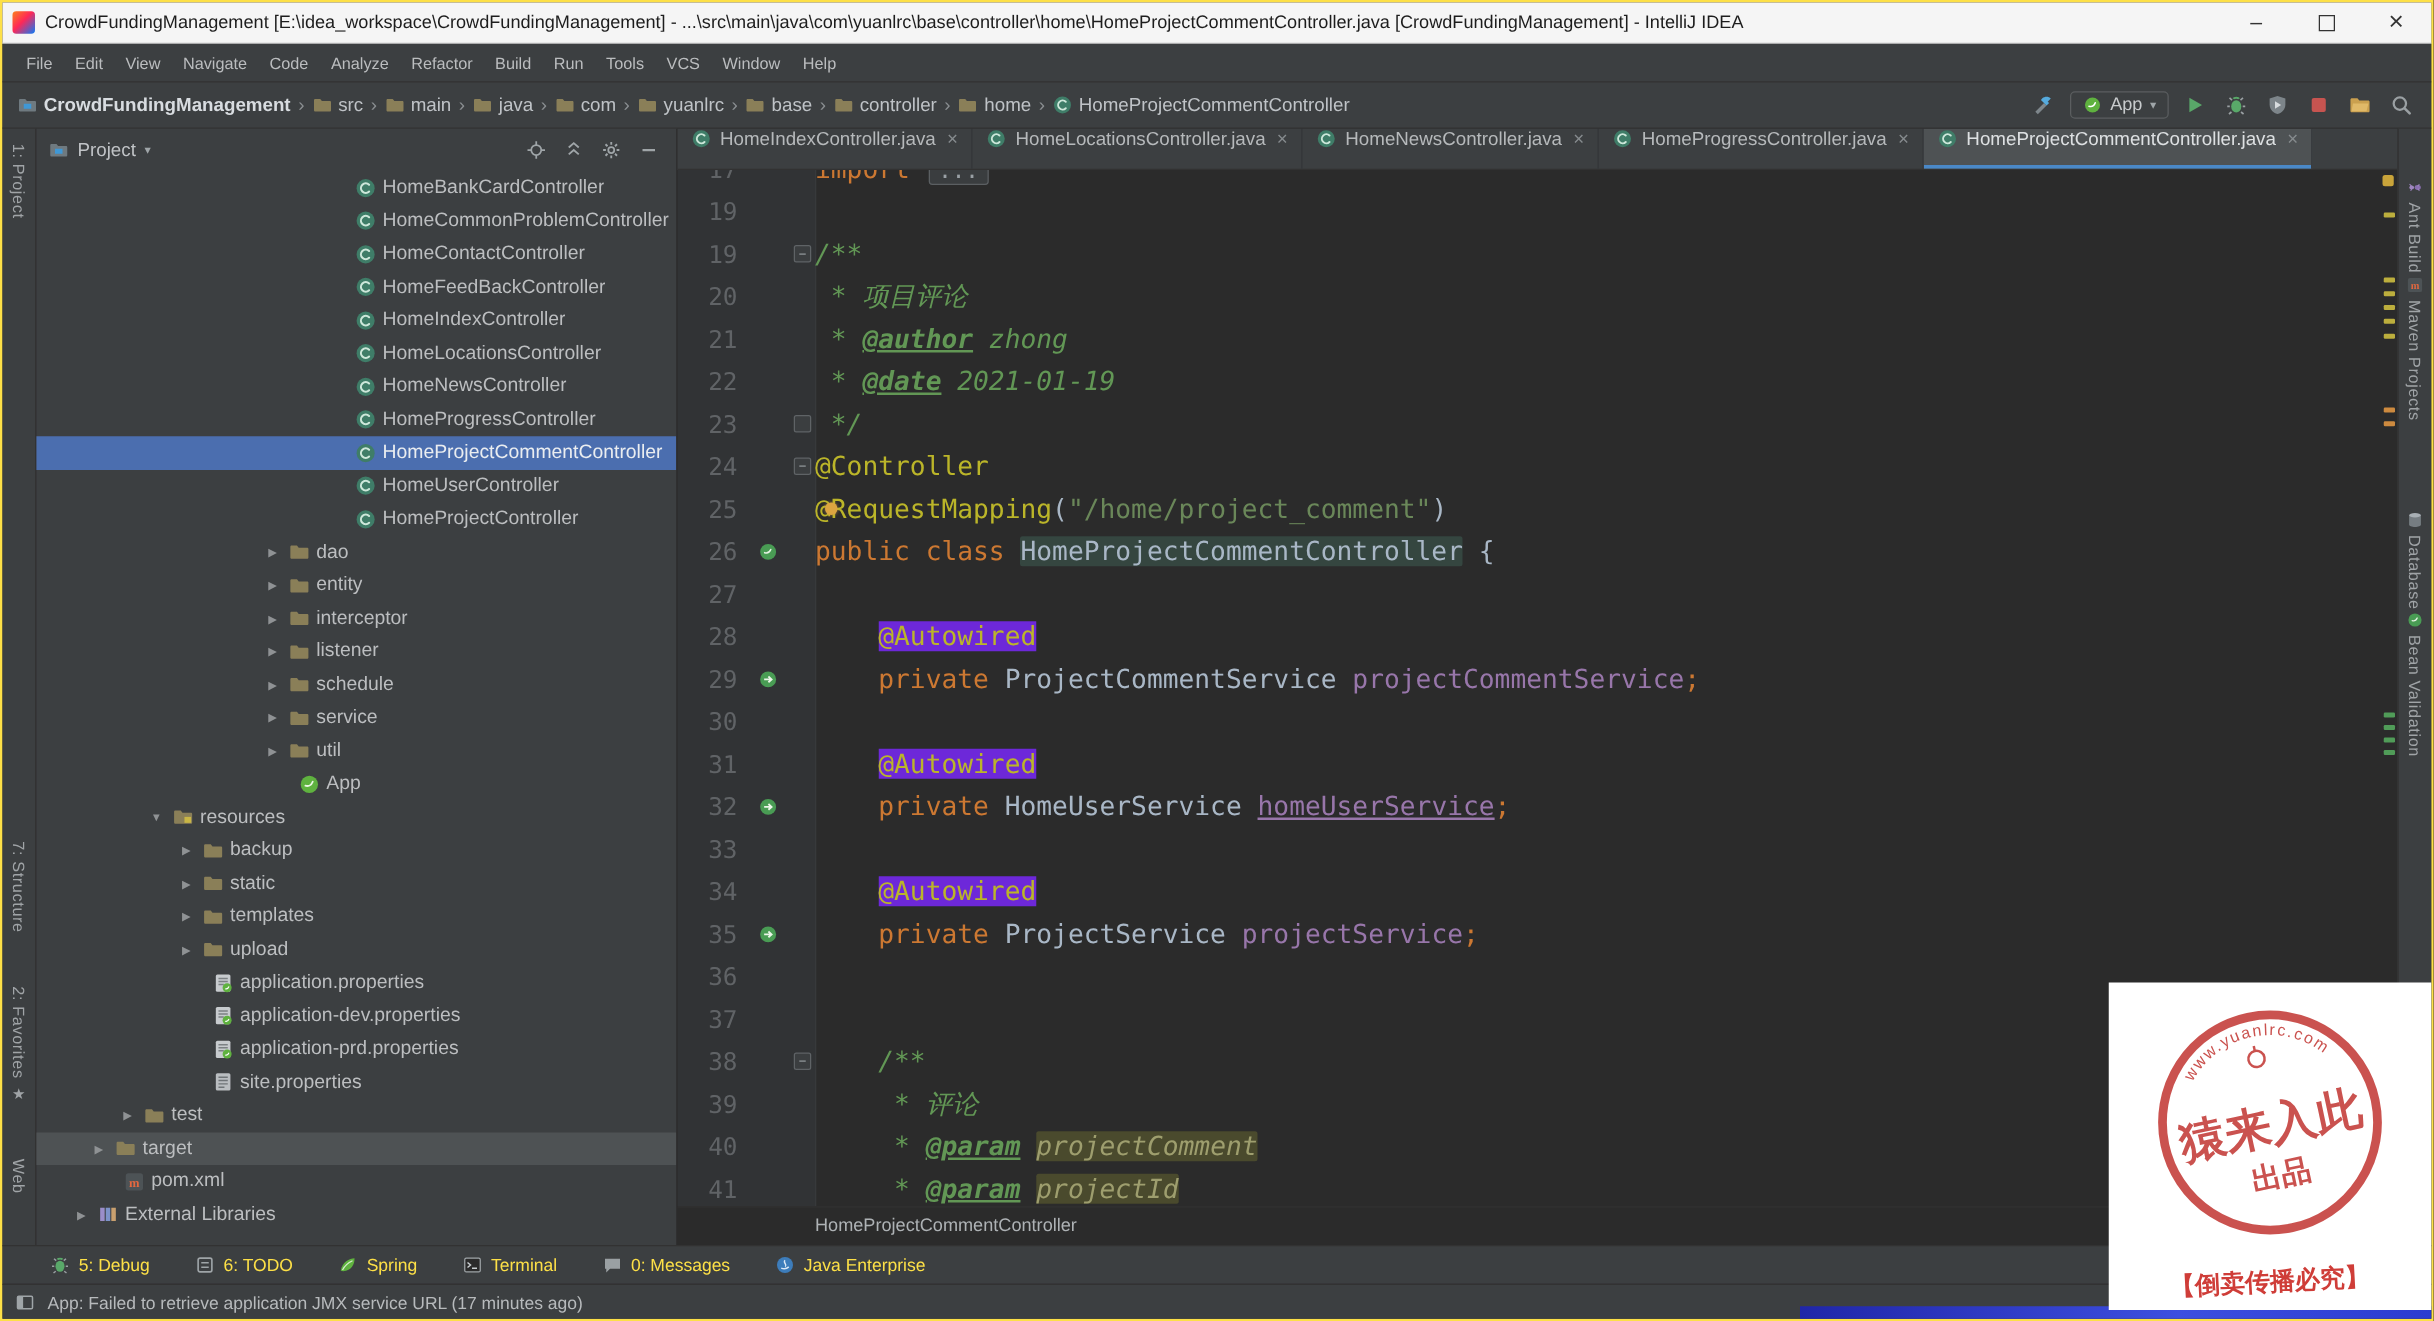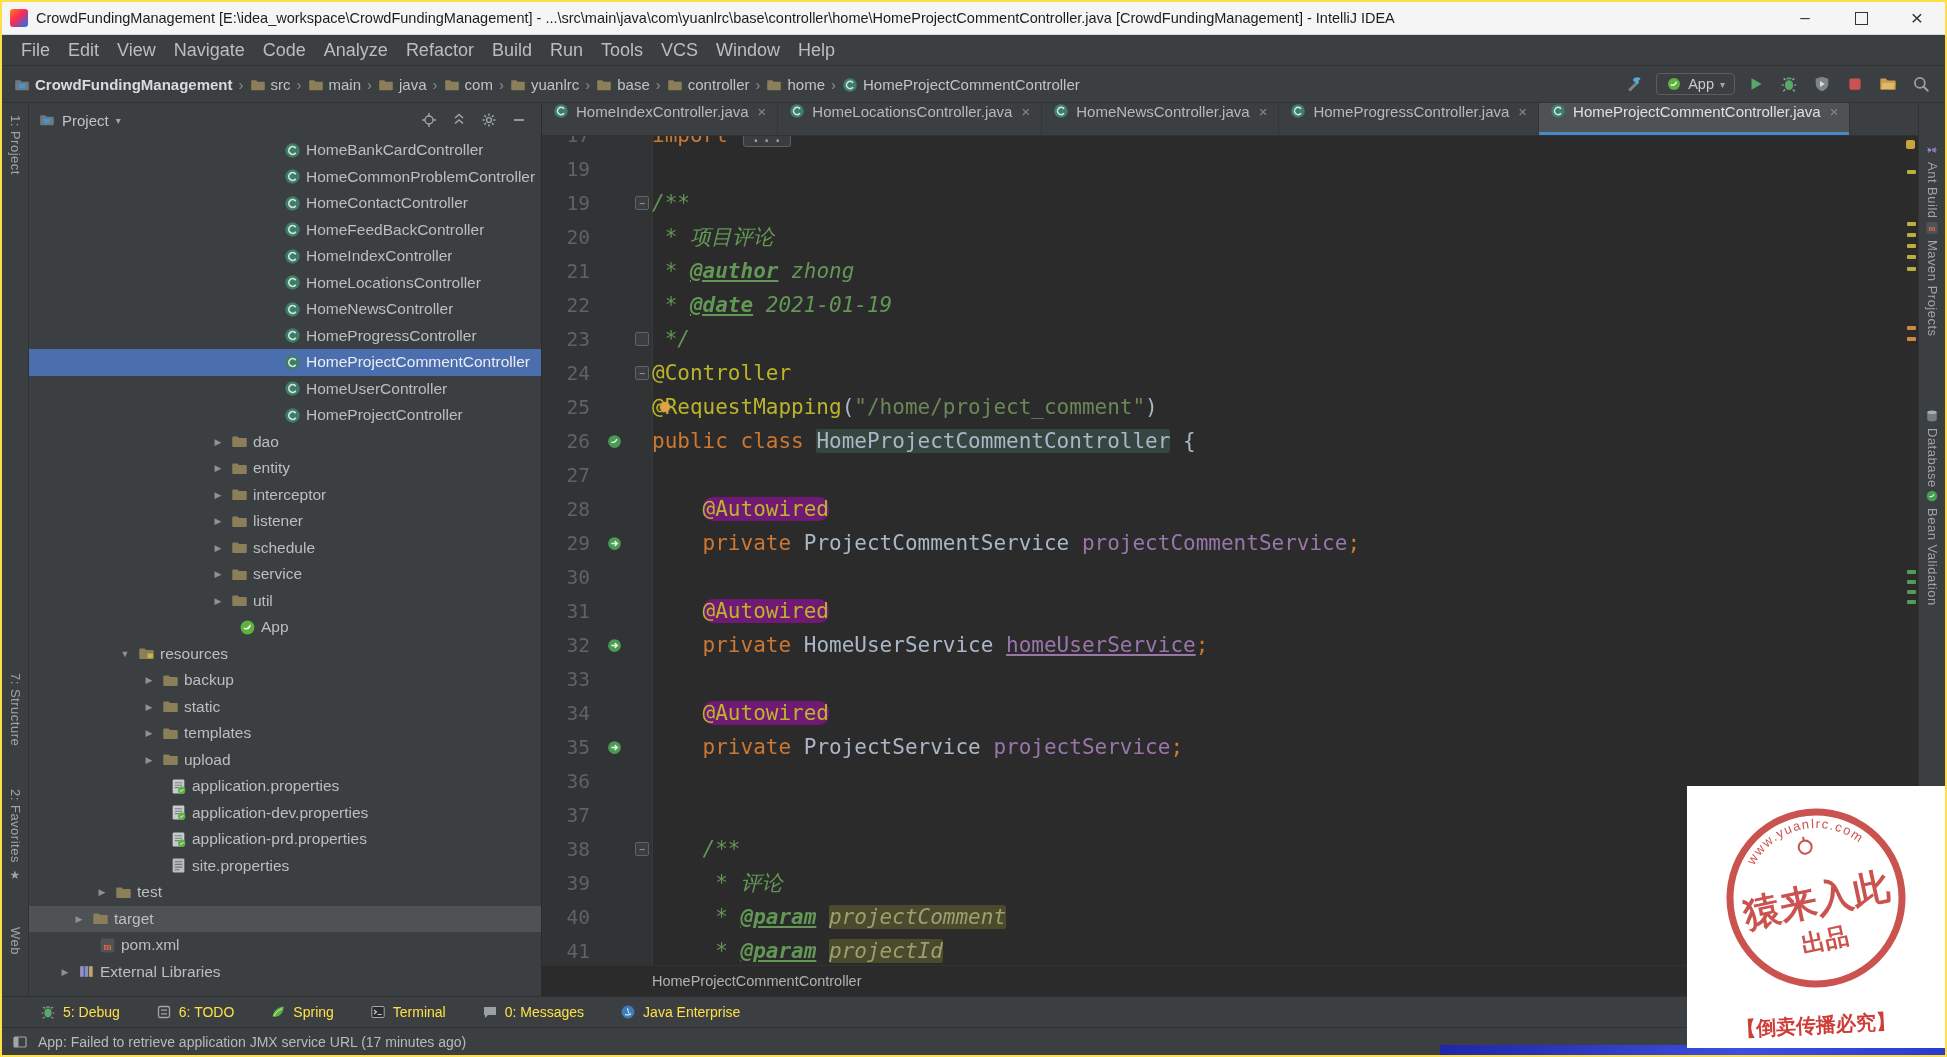--- a/index.html
+++ b/index.html
@@ -14,27 +14,27 @@
              background:linear-gradient(135deg,#fc801d 0%,#fe2857 45%,#087cfa 100%)}
   .title-text{white-space:nowrap;overflow:hidden}
   .win-controls{margin-left:auto;display:flex;height:100%}
   .win-btn{width:56px;display:flex;align-items:center;justify-content:center;font-size:17px;color:#333;cursor:pointer}
   .win-btn.close{font-size:21px}
   .max-box{width:11px;height:11px;border:1.5px solid #333;display:inline-block}
 
   
   .menubar{height:30px;flex:none;background:#3c3f41;border-bottom:1px solid #323232;
            display:flex;align-items:center;padding-left:10px}
-  .menu-item{padding:4px 9px;color:#bbbdbf;font-size:18px;cursor:pointer}
+  .menu-item{padding:4px 9px;color:#bbbdbf;font-size:13px;cursor:pointer}
 
   
   .navbar{height:36px;flex:none;background:#3c3f41;border-bottom:1px solid #323232;
           display:flex;align-items:center;padding:0 12px}
   .crumbs{display:flex;align-items:center;gap:3px;min-width:0;overflow:hidden}
-  .bc-item{display:flex;align-items:flex-end;gap:5px;color:#bfc3c7;font-size:15px;white-space:nowrap;cursor:pointer}
+  .bc-item{display:flex;align-items:flex-start;gap:5px;color:#bfc3c7;font-size:15px;white-space:nowrap;cursor:pointer}
   .bc-item.bold{font-weight:bold;color:#d8dce0}
   .bc-sep{color:#8a8e91;font-size:15px;padding:0 3px}
   .nav-tools{margin-left:auto;display:flex;align-items:center;gap:9px;flex:none}
   .tool-btn{width:24px;height:24px;display:flex;align-items:center;justify-content:center;border-radius:3px;cursor:pointer}
   .run-combo{display:flex;align-items:center;gap:6px;border:1px solid #5b5e60;border-radius:4px;
              padding:2px 9px;color:#c8cbcd;font-size:14.5px;cursor:pointer}
   .caret{color:#9fa5a8;font-size:10px}
 
   
   .main{flex:1;display:flex;min-height:0}
@@ -81,21 +81,21 @@
   .lead-dot{position:absolute;left:118px;top:12px;width:10px;height:10px;border-radius:50%;
             background:#dca541;box-shadow:0 0 3px rgba(220,165,65,.7)}
   .tk-pln{color:#a9b7c6}
   .tk-kw{color:#cc7832}
   .tk-ann{color:#bbb529}
   .tk-str{color:#6a8759}
   .tk-cmt{color:#629755;font-style:italic}
   .tk-tag{color:#629755;font-style:italic;font-weight:bold;text-decoration:underline}
   .tk-field{color:#9876aa}
   .tk-underline{text-decoration:underline}
-  .hl-olive{background:#701a75;border-radius:10px}
+  .hl-olive{background:#6d28d9;border-radius:0}
   .hl-name{background:#354640;border-radius:2px}
   .tk-docparam{background:#4a4a2d;color:#9e9e6e;font-style:italic;border-radius:2px}
   .tk-foldtext{background:#3a3d3f;border:1px solid #5b5f62;border-radius:3px;padding:0 7px;
                color:#9aa0a5;font-size:18px;margin-left:2px}
   .ed-stripe{position:absolute;top:0;right:0;width:14px;bottom:0}
   .mark{position:absolute;right:2px;width:9px;height:4px;border-radius:1px}
   .mark.sq{width:9px;height:9px;right:3px;border-radius:2px}
   .ed-breadcrumb{height:30px;flex:none;display:flex;align-items:center;padding-left:110px;
                  color:#aeb2b5;font-size:14.5px;background:#2b2b2b;border-top:1px solid #323232}
 

